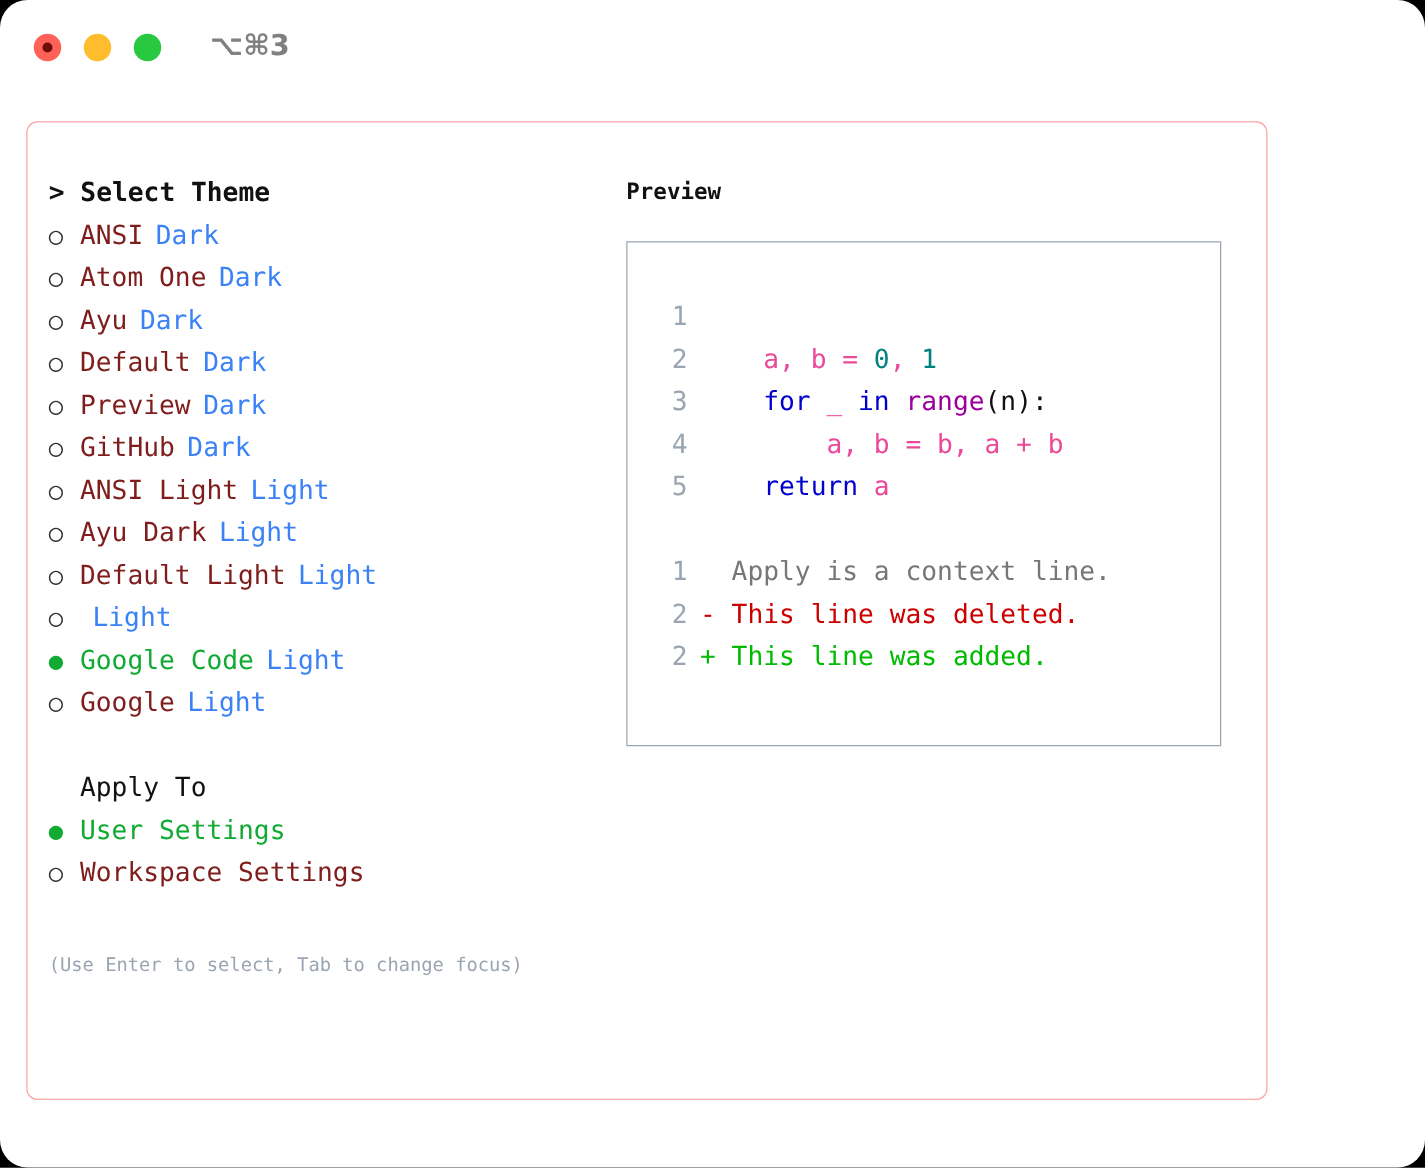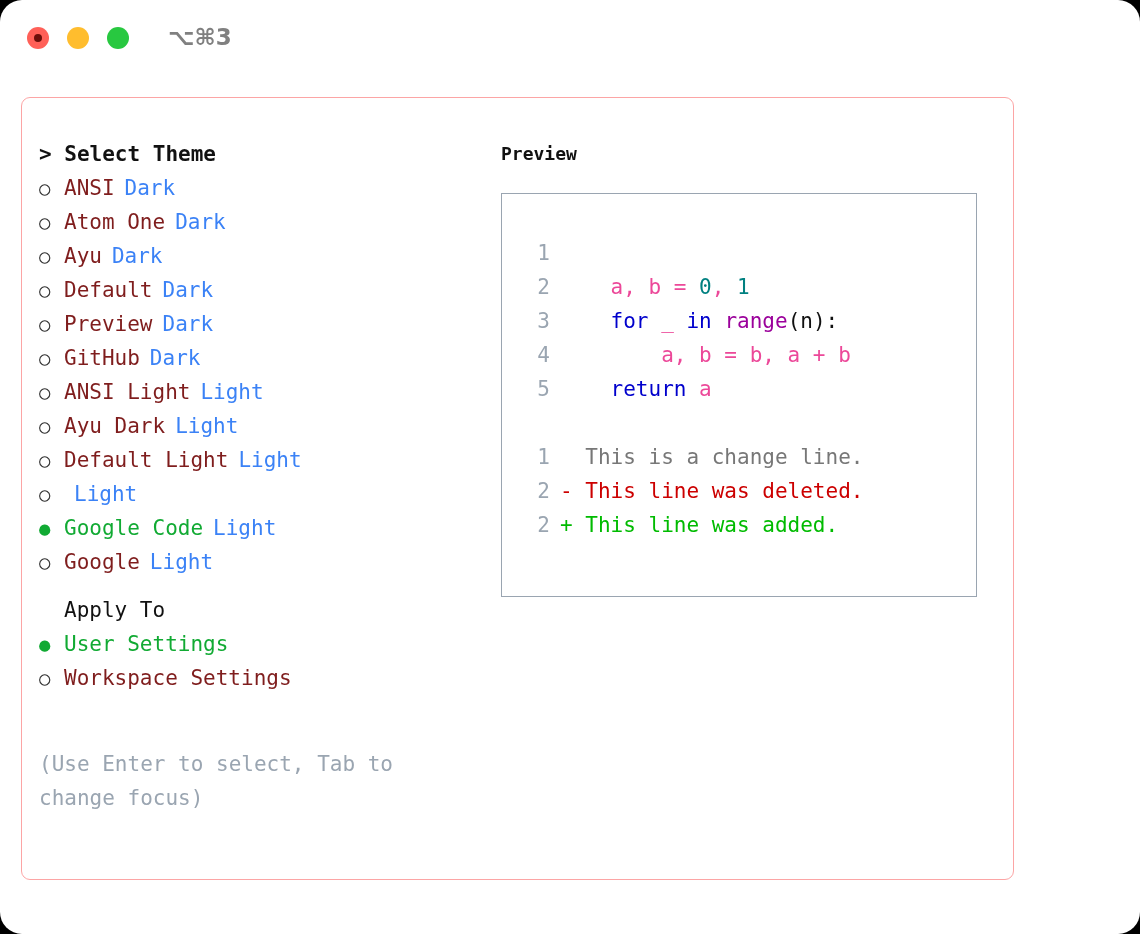--- a/index.html
+++ b/index.html
@@ -110,26 +110,26 @@
     color: #333333;
   }
   .opt-bullet.sel { color: #11aa33; }
   .opt-label { color: #7f1d1d; }
   .opt-label.sel { color: #11aa33; }
   .opt-kind {
     color: #3b82f6;
     margin-left: 10px;
   }
 
-  #apply-group { margin-top: 14px; }
+  #apply-group { margin-top: 34px; }
   #apply-head { padding-left: 25px; }
 
   #hint {
-    margin-top: 52px;
-    font-size: 21px;
+    margin-top: 40px;
+    font-size: 15px;
     line-height: 34px;
     color: #9aa5b1;
     width: 400px;
     white-space: pre-wrap;
   }
 
   
   #right-col {
     position: absolute;
     left: 479px;
@@ -234,21 +234,21 @@
       <div id="preview-box">
         <div id="code-block">
             <div class="code-line"><span class="ln">1</span></div>
             <div class="code-line"><span class="ln">2</span><span class="code-text"><span class="t-plain">    a, b = </span><span class="t-num">0</span><span class="t-plain">, </span><span class="t-num">1</span></span></div>
             <div class="code-line"><span class="ln">3</span><span class="code-text"><span class="t-plain">    </span><span class="t-kw">for</span><span class="t-plain"> _ </span><span class="t-kw">in</span><span class="t-plain"> </span><span class="t-fn">range</span><span class="t-punc">(n):</span></span></div>
             <div class="code-line"><span class="ln">4</span><span class="code-text"><span class="t-plain">        a, b = b, a + b</span></span></div>
             <div class="code-line"><span class="ln">5</span><span class="code-text"><span class="t-plain">    </span><span class="t-kw">return</span><span class="t-plain"> a</span></span></div>
           </div>
         <div class="diff-gap"></div>
         <div id="diff-block">
-            <div class="code-line"><span class="ln">1</span><span class="d-ctx"> </span><span class="d-ctx"> This is a change line.</span></div>
+            <div class="code-line"><span class="ln">1</span><span class="d-ctx"> </span><span class="d-ctx"> Apply is a context line.</span></div>
             <div class="code-line"><span class="ln">2</span><span class="d-del">-</span><span class="d-del"> This line was deleted.</span></div>
             <div class="code-line"><span class="ln">2</span><span class="d-add">+</span><span class="d-add"> This line was added.</span></div>
           </div>
       </div>
     </div>
 
   </div>
 </div>
 
 </body></html>

